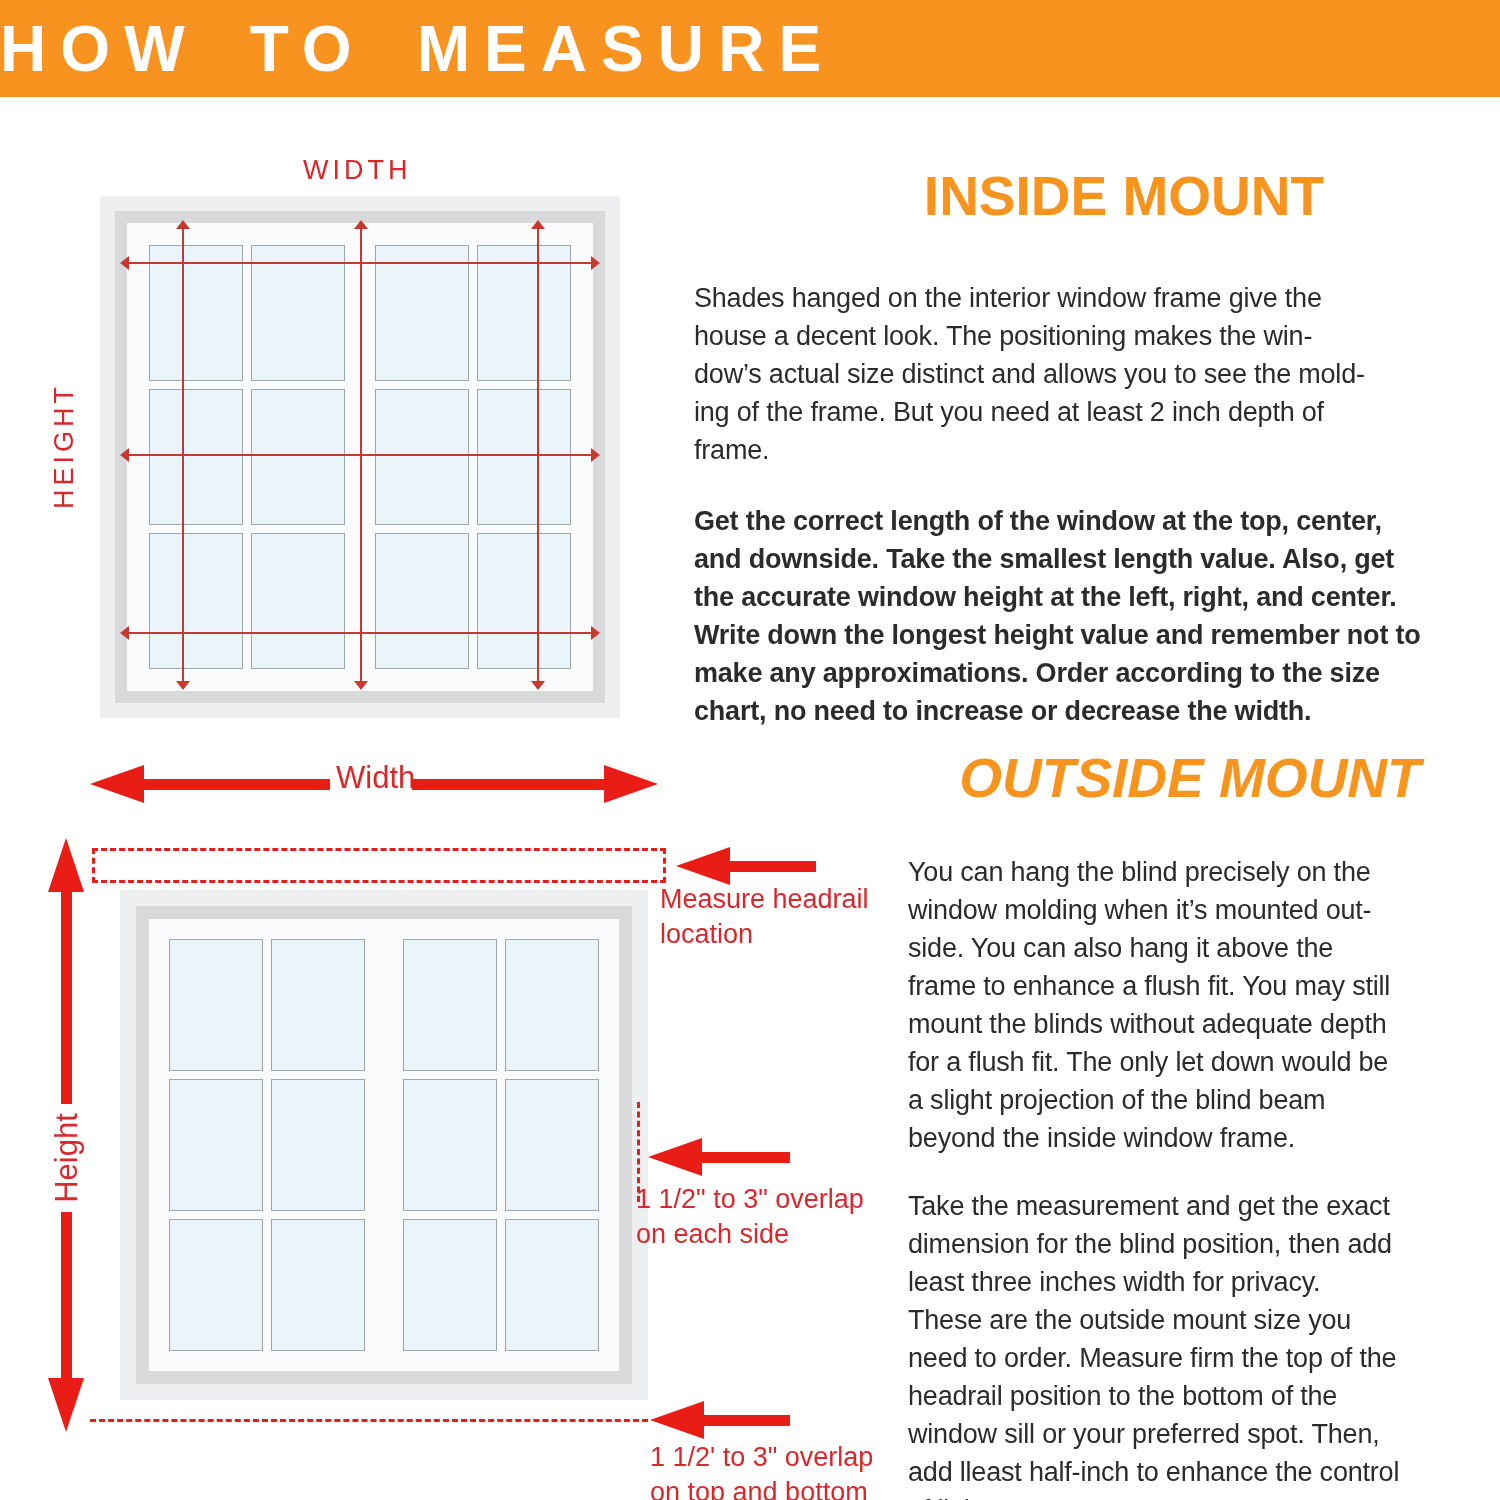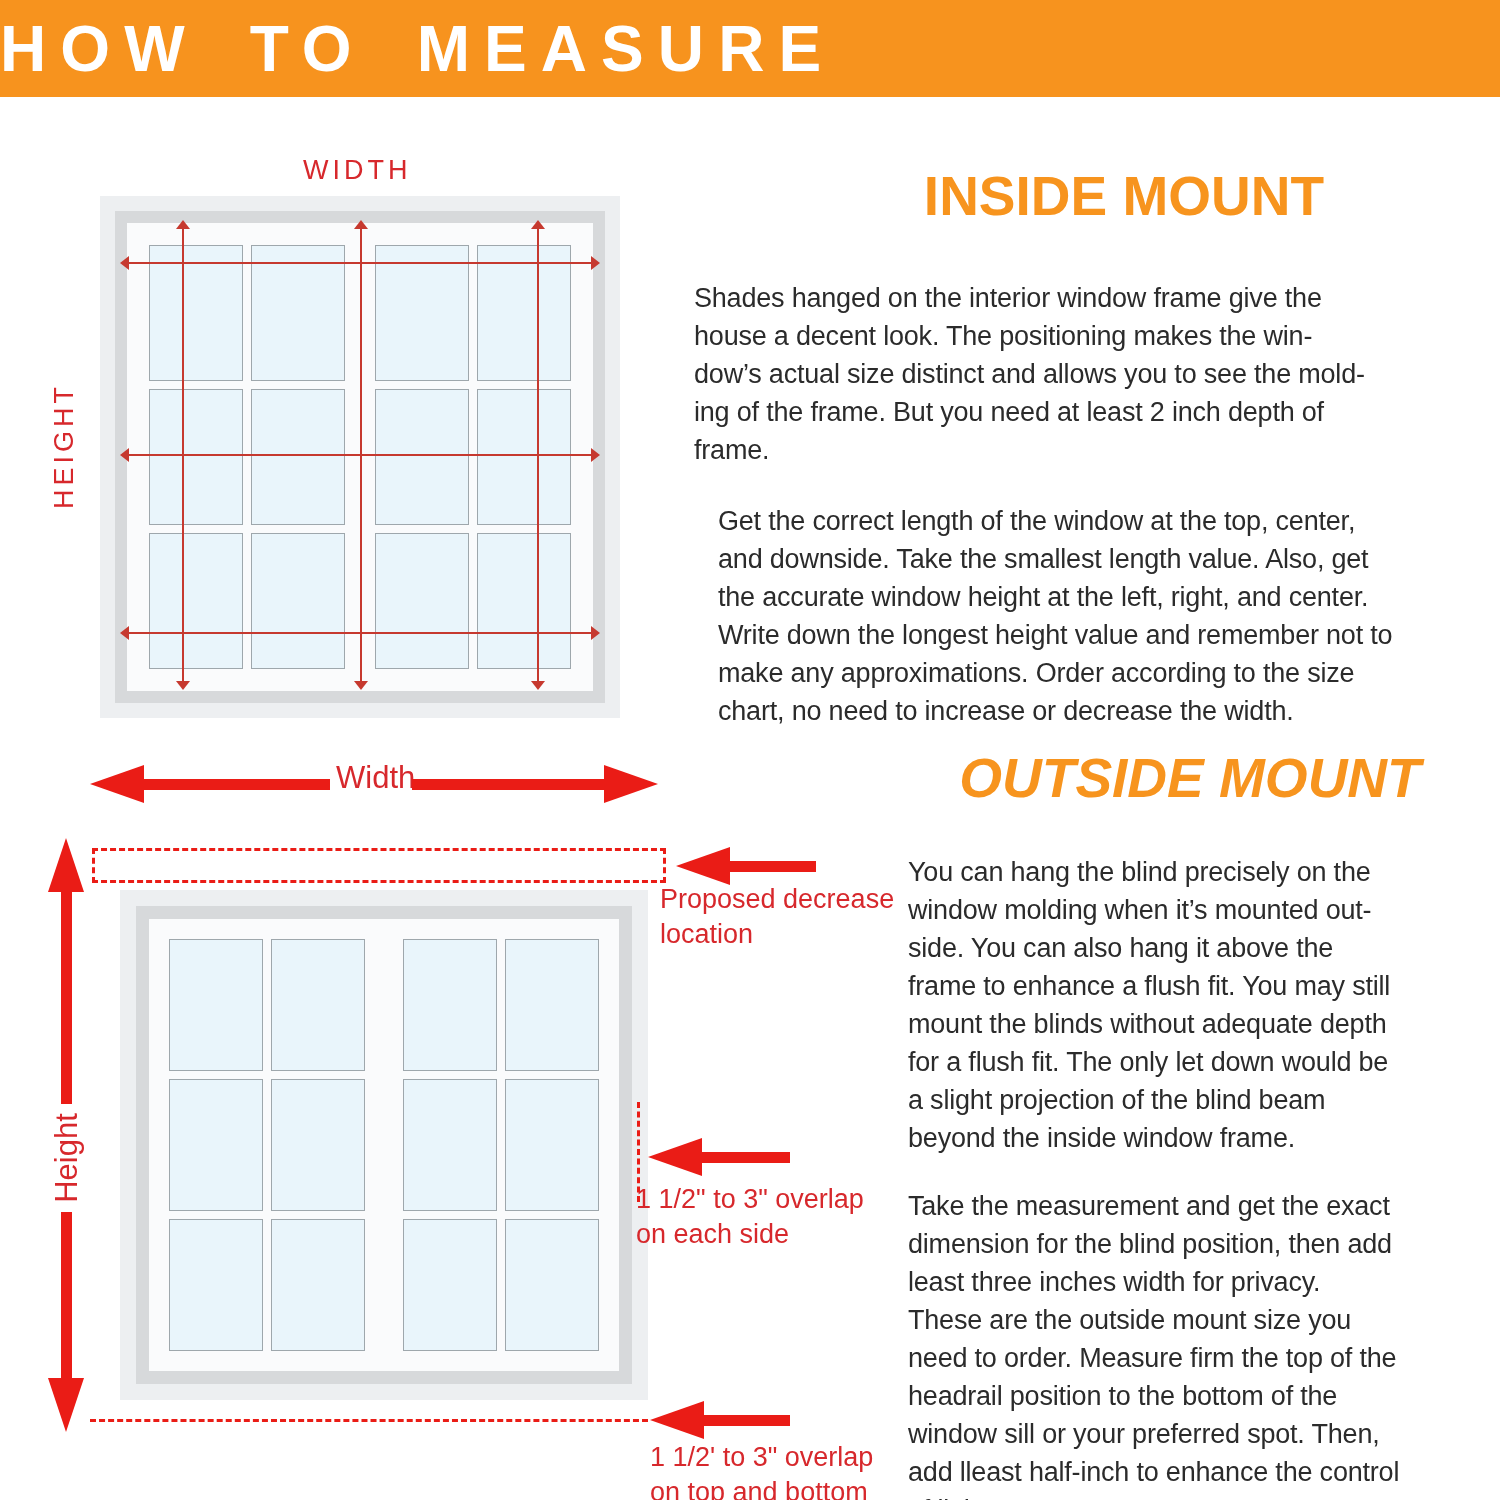--- a/index.html
+++ b/index.html
@@ -112,21 +112,21 @@
   <div class="ta-v" style="left:182px;top:226px;height:458px;"></div>
   <div class="ta-v" style="left:360px;top:226px;height:458px;"></div>
   <div class="ta-v" style="left:537px;top:226px;height:458px;"></div>
 
   <div class="mount-heading" style="left:724px;top:164px;width:800px;">INSIDE MOUNT</div>
   <div class="para" style="left:694px;top:250px;">Shades hanged on the interior window frame give the
 house a decent look. The positioning makes the win-
 dow’s actual size distinct and allows you to see the mold-
 ing of the frame. But you need at least 2 inch depth of
 frame.</div>
-  <div class="para" style="left:718px;top:473px;">Get the correct length of the window at the top, center,
+  <div class="para" style="left:694px;top:473px;font-weight:bold;">Get the correct length of the window at the top, center,
 and downside. Take the smallest length value. Also, get
 the accurate window height at the left, right, and center.
 Write down the longest height value and remember not to
 make any approximations. Order according to the size
 chart, no need to increase or decrease the width.</div>
 
   <div class="mount-heading" style="left:890px;top:746px;width:600px;font-style:italic;">OUTSIDE MOUNT</div>
   <div class="para" style="left:908px;top:824px;">You can hang the blind precisely on the
 window molding when it’s mounted out-
 side. You can also hang it above the
@@ -147,21 +147,21 @@
 
   <div class="head left" style="left:90px;top:765px;"></div>
   <div class="shaft-h" style="left:142px;top:779px;width:188px;"></div>
   <div class="red-label" style="left:336px;top:760px;font-size:31px;">Width</div>
   <div class="shaft-h" style="left:412px;top:779px;width:192px;"></div>
   <div class="head right" style="left:604px;top:765px;"></div>
 
   <div class="dash-rect" style="left:92px;top:848px;width:574px;height:35px;"></div>
   <div class="head left" style="left:676px;top:847px;"></div>
   <div class="shaft-h" style="left:726px;top:861px;width:90px;"></div>
-  <div class="red-note" style="left:660px;top:882px;">Proposed decrease
+  <div class="red-note" style="left:660px;top:882px;">Measure headrail
 location</div>
 
   <div class="window win-b" style="left:120px;top:890px;width:528px;height:510px;">
     <div class="bevel">
       <div class="inner">
         <div class="sash">
           <div class="pane"></div>
           <div class="pane"></div>
           <div class="pane"></div>
           <div class="pane"></div>

